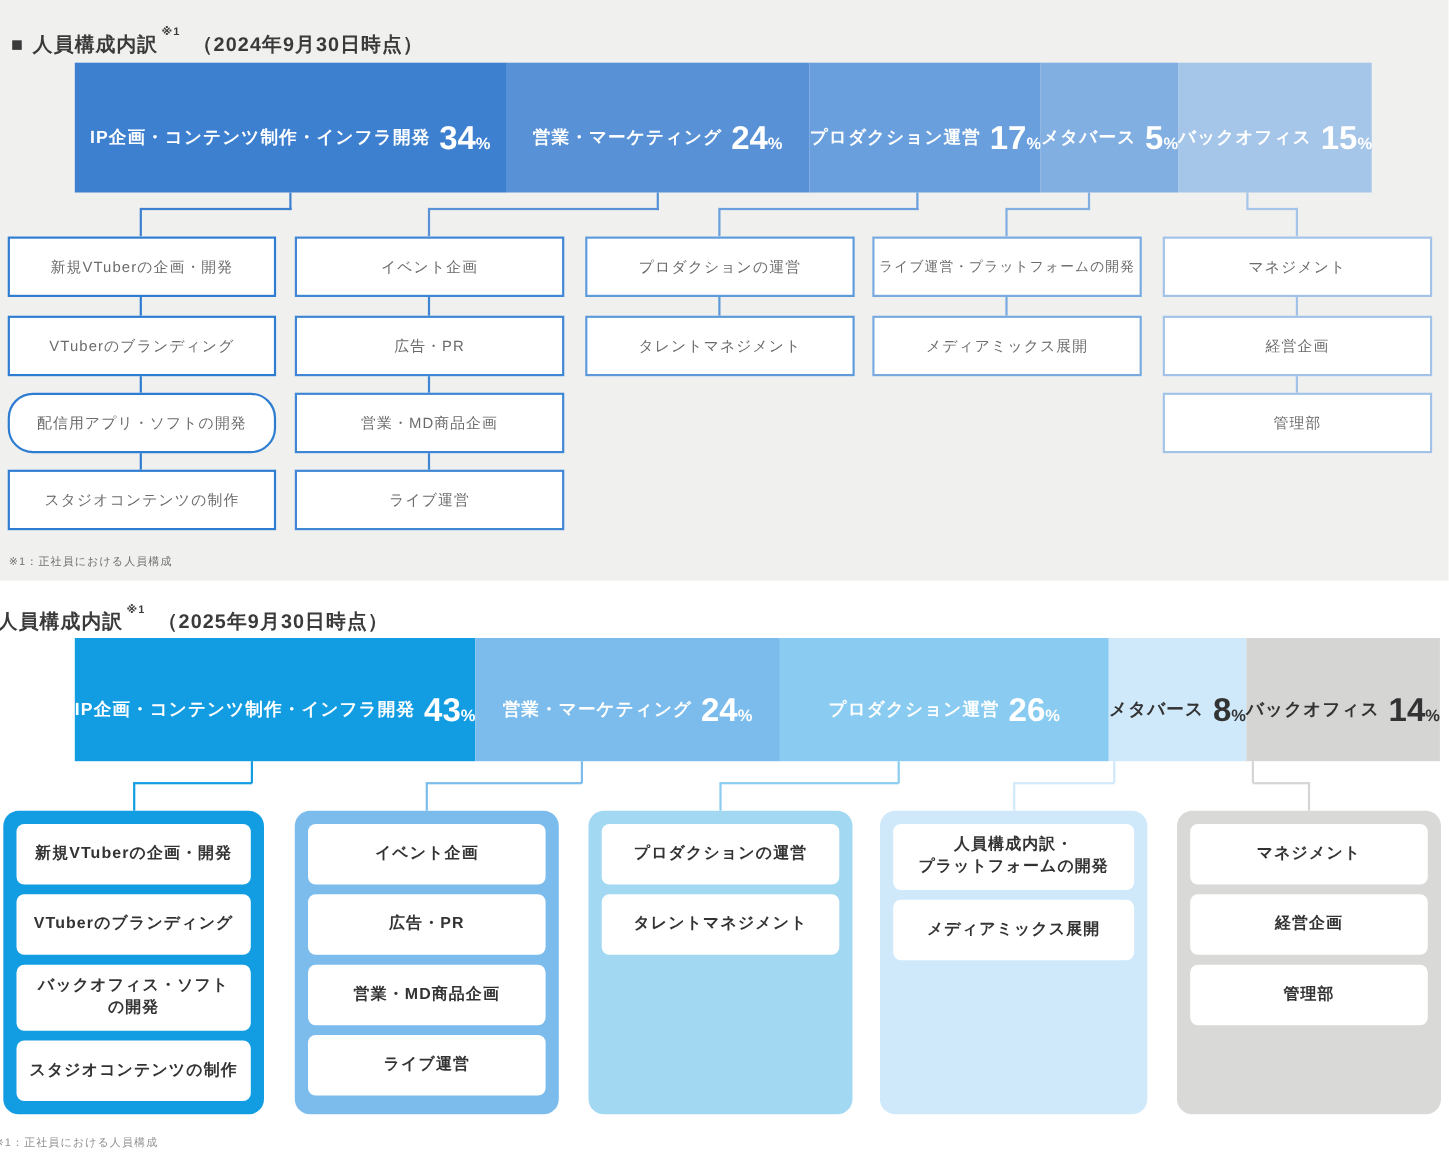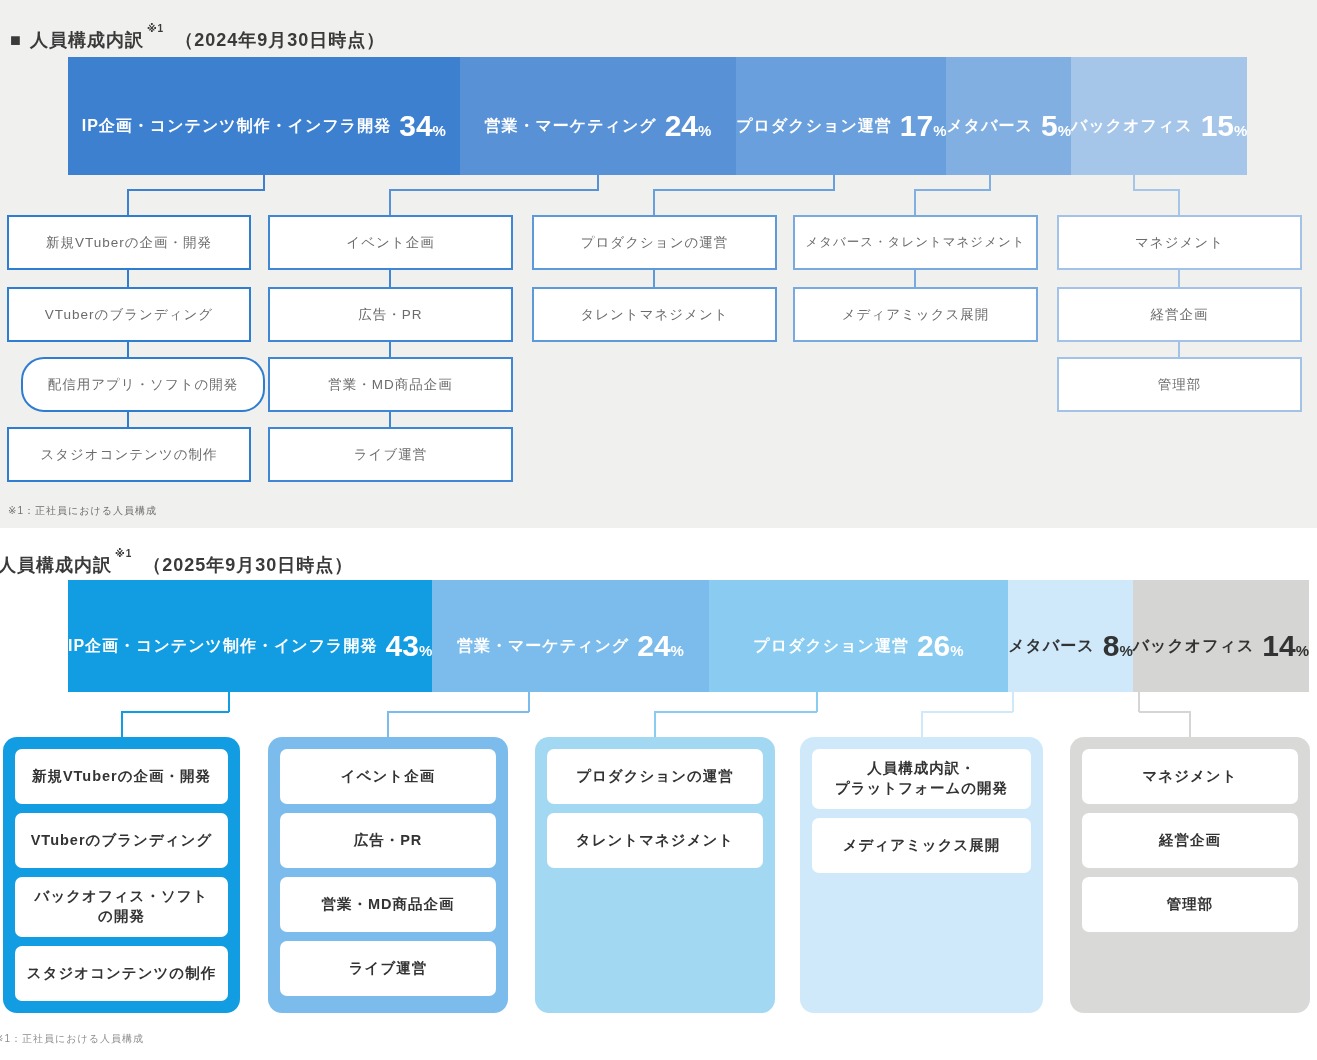--- a/index.html
+++ b/index.html
@@ -102,39 +102,39 @@
   <div class="cline v" style="left: 989px; top: 175px; height: 16px; background-color: rgb(129, 175, 225);"></div>
   <div class="cline h" style="left: 915px; top: 189px; width: 76px; background-color: rgb(129, 175, 225);"></div>
   <div class="cline v" style="left: 914px; top: 189px; height: 26px; background-color: rgb(129, 175, 225);"></div>
 
   <div class="cline v" style="left: 1133px; top: 175px; height: 16px; background-color: rgb(165, 197, 233);"></div>
   <div class="cline h" style="left: 1134px; top: 189px; width: 46px; background-color: rgb(165, 197, 233);"></div>
   <div class="cline v" style="left: 1178px; top: 189px; height: 26px; background-color: rgb(165, 197, 233);"></div>
 
   <div class="obox" style="left: 7px; top: 215px; width: 244px; border-color: rgb(47, 125, 209);">新規VTuberの企画・開発</div>
   <div class="obox" style="left: 7px; top: 287px; width: 244px; border-color: rgb(47, 125, 209);">VTuberのブランディング</div>
-  <div class="obox" style="left: 21px; top: 357px; width: 244px; border-color: rgb(47, 125, 209); border-radius: 23px;">配信用アプリ・ソフトの開発</div>
+  <div class="obox" style="left: 7px; top: 357px; width: 244px; border-color: rgb(47, 125, 209); border-radius: 23px;">配信用アプリ・ソフトの開発</div>
   <div class="obox" style="left: 7px; top: 427px; width: 244px; border-color: rgb(47, 125, 209);">スタジオコンテンツの制作</div>
   <div class="cline v" style="left: 127px; top: 270px; height: 17px; background-color: rgb(47, 125, 209);"></div>
   <div class="cline v" style="left: 127px; top: 342px; height: 15px; background-color: rgb(47, 125, 209);"></div>
   <div class="cline v" style="left: 127px; top: 412px; height: 15px; background-color: rgb(47, 125, 209);"></div>
 
   <div class="obox" style="left: 268px; top: 215px; width: 245px; border-color: rgb(63, 134, 212);">イベント企画</div>
   <div class="obox" style="left: 268px; top: 287px; width: 245px; border-color: rgb(63, 134, 212);">広告・PR</div>
   <div class="obox" style="left: 268px; top: 357px; width: 245px; border-color: rgb(63, 134, 212);">営業・MD商品企画</div>
   <div class="obox" style="left: 268px; top: 427px; width: 245px; border-color: rgb(63, 134, 212);">ライブ運営</div>
   <div class="cline v" style="left: 389px; top: 270px; height: 17px; background-color: rgb(63, 134, 212);"></div>
   <div class="cline v" style="left: 389px; top: 342px; height: 15px; background-color: rgb(63, 134, 212);"></div>
   <div class="cline v" style="left: 389px; top: 412px; height: 15px; background-color: rgb(63, 134, 212);"></div>
 
   <div class="obox" style="left: 532px; top: 215px; width: 245px; border-color: rgb(94, 154, 218);">プロダクションの運営</div>
   <div class="obox" style="left: 532px; top: 287px; width: 245px; border-color: rgb(94, 154, 218);">タレントマネジメント</div>
   <div class="cline v" style="left: 653px; top: 270px; height: 17px; background-color: rgb(94, 154, 218);"></div>
 
-  <div class="obox" style="left: 793px; top: 215px; width: 245px; font-size: 12.5px; border-color: rgb(120, 169, 223);">メタバース・タレントマネジメント</div>
+  <div class="obox" style="left: 793px; top: 215px; width: 245px; font-size: 12.5px; border-color: rgb(120, 169, 223);">ライブ運営・プラットフォームの開発</div>
   <div class="obox" style="left: 793px; top: 287px; width: 245px; border-color: rgb(120, 169, 223);">メディアミックス展開</div>
   <div class="cline v" style="left: 914px; top: 270px; height: 17px; background-color: rgb(120, 169, 223);"></div>
 
   <div class="obox" style="left: 1057px; top: 215px; width: 245px; border-color: rgb(162, 194, 231);">マネジメント</div>
   <div class="obox" style="left: 1057px; top: 287px; width: 245px; border-color: rgb(162, 194, 231);">経営企画</div>
   <div class="obox" style="left: 1057px; top: 357px; width: 245px; border-color: rgb(162, 194, 231);">管理部</div>
   <div class="cline v" style="left: 1178px; top: 270px; height: 17px; background-color: rgb(162, 194, 231);"></div>
   <div class="cline v" style="left: 1178px; top: 342px; height: 15px; background-color: rgb(162, 194, 231);"></div>
 
   <div class="footnote footnote-1">※1：正社員における人員構成</div>

